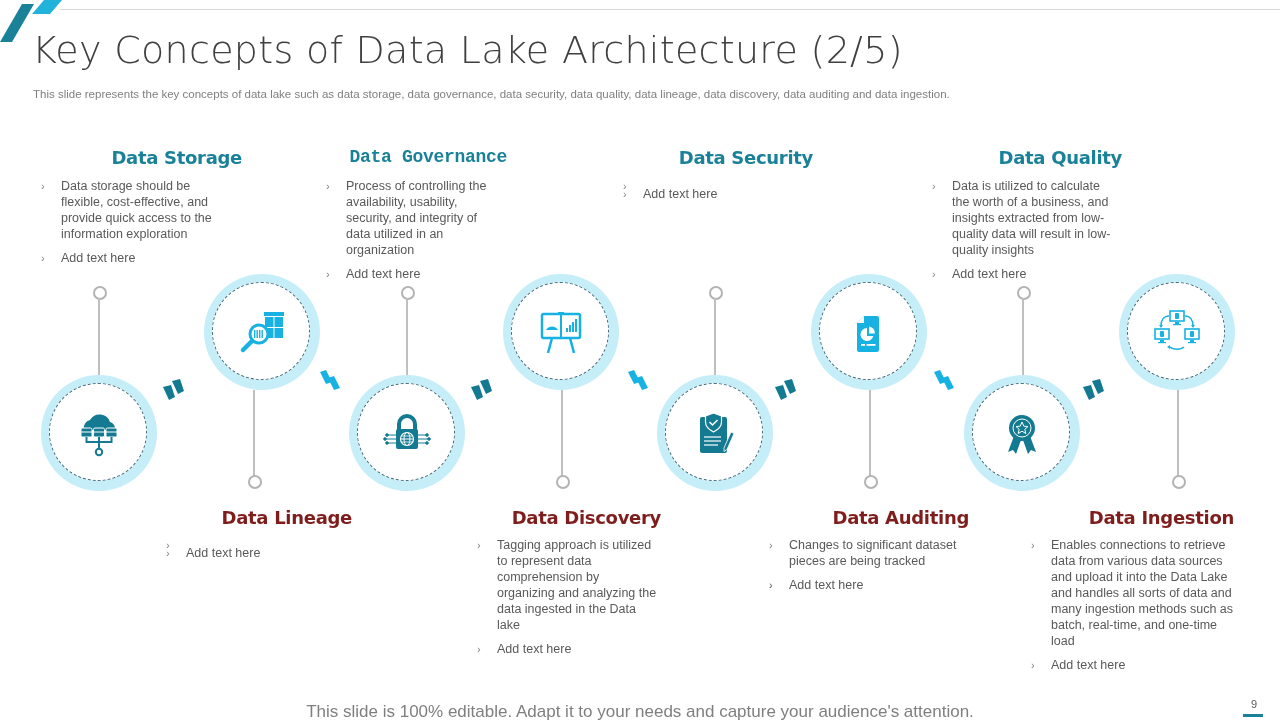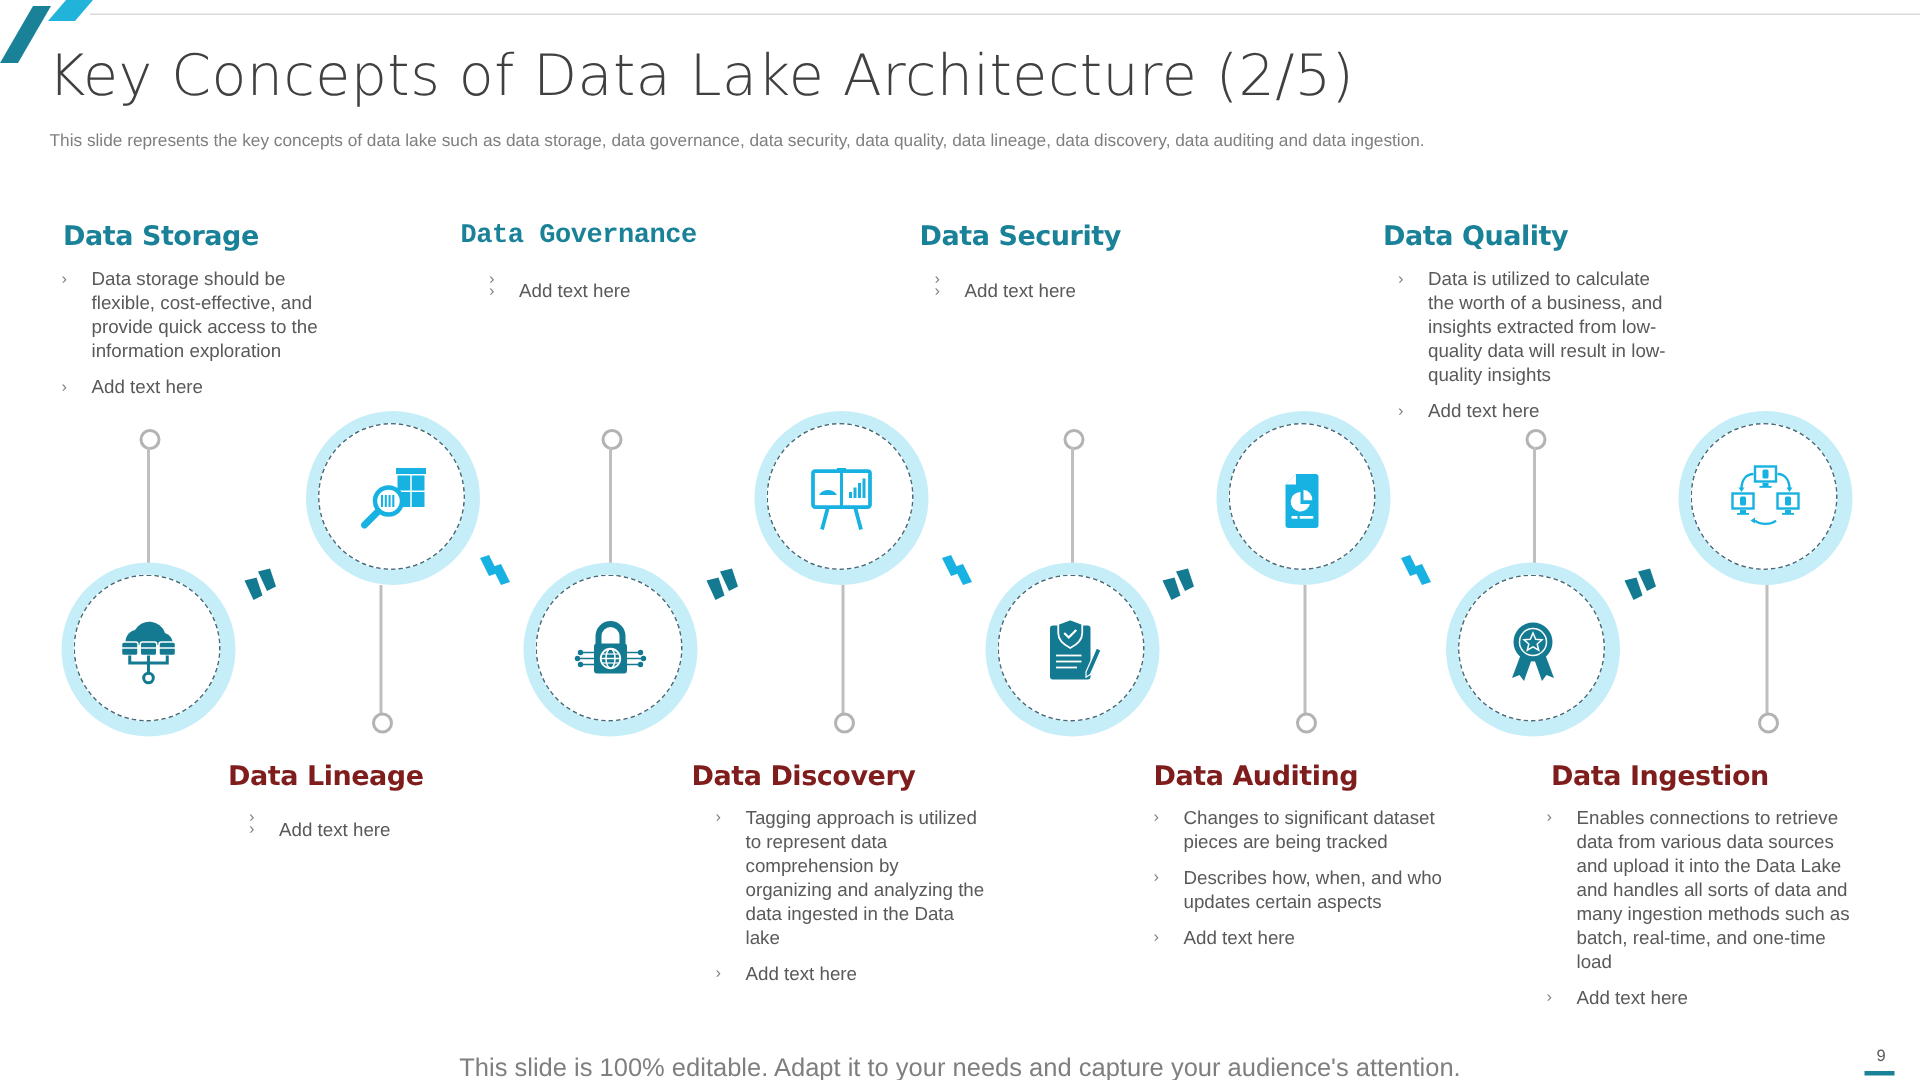--- a/index.html
+++ b/index.html
@@ -1,21 +1,21 @@
 <!DOCTYPE html>
 <html><head>
 <meta charset="utf-8">
 <style>
   html, body { margin:0; padding:0; background:#ffffff; }
   body { width:1280px; height:720px; position:relative; overflow:hidden; font-family:"Liberation Sans", sans-serif; }
   .top-rule { position:absolute; left:60px; right:0; top:9px; height:1px; background:#d9d9d9; }
   .deco { position:absolute; top:0; left:0; width:70px; height:44px; }
   .title { position:absolute; left:32px; top:28px; font-size:38px; color:#404040; font-family:"DejaVu Sans", sans-serif; font-weight:300; letter-spacing:0.3px; }
   .subtitle { position:absolute; left:33px; top:88px; font-size:11.5px; color:#7f7f7f; }
-  .heading { position:absolute; font-size:18px; font-weight:bold; font-family:"DejaVu Sans", sans-serif; text-align:left; white-space:nowrap; letter-spacing:-0.3px; }
+  .heading { position:absolute; font-size:18px; font-weight:bold; font-family:"DejaVu Sans", sans-serif; text-align:right; white-space:nowrap; letter-spacing:-0.3px; }
   .heading.top { color:#1a8298; }
   .heading.bottom { color:#7f1d1d; }
   .bullets { position:absolute; margin:0; padding:0; list-style:none; font-size:12.5px; color:#595959; line-height:16px; }
   .bullets li { position:relative; padding-left:20px; margin-bottom:8px; }
   .bullets li .chev { position:absolute; left:0; top:0; color:#7f7f7f; font-size:11px; }
   .circle { position:absolute; width:116px; height:116px; border-radius:50%; background:#c6eef9; }
   .circle .inner { position:absolute; left:8px; top:8px; width:98px; height:98px; border-radius:50%; background:#ffffff; border:1px dashed #4a6b78; box-sizing:border-box; }
   .circle svg.icon { position:absolute; left:33px; top:33px; width:50px; height:50px; }
   .vline { position:absolute; width:2px; background:#bfbfbf; }
   .node { position:absolute; width:10px; height:10px; border-radius:50%; border:2px solid #b3b3b3; background:#fff; }
@@ -85,21 +85,21 @@
   <li><span class="chev">›</span><span>Add text here</span></li>
 </ul>
 
 <svg class="arrow" viewBox="0 0 28 26" style="left:316px; top:368px;">
   <polygon points="4,4 10,2 16,14 10,16" fill="#17b2e2"></polygon>
   <polygon points="12,10 18,8 24,20 18,22" fill="#17b2e2"></polygon>
 </svg>
 
 <div class="heading top" style="left:307px; top:147px; width:200px;font-family:Liberation Mono, monospace;">Data Governance</div>
 <ul class="bullets" style="left:326px; top:178px; width:175px;">
-  <li><span class="chev">›</span></li>
+  <li><span class="chev">›</span><span>Process of controlling the availability, usability, security, and integrity of data utilized in an organization</span></li>
   <li><span class="chev">›</span><span>Add text here</span></li>
 </ul>
 <div class="node" style="left:401px; top:286px;"></div>
 <div class="vline" style="left:406px; top:298px; height:80px;"></div>
 <div class="circle" style="left:349px; top:375px;">
   <div class="inner"></div>
   <svg class="icon" viewBox="0 0 50 50">
     <path d="M17 22 v-6 a8 8 0 0 1 16 0 v6" fill="none" stroke="#137a92" stroke-width="4"></path>
     <rect x="14" y="21" width="22" height="20" rx="2" fill="#137a92"></rect>
     <circle cx="25" cy="31" r="6.5" fill="none" stroke="#fff" stroke-width="1.2"></circle>
@@ -191,21 +191,21 @@
     <path d="M25 19.5 a6.5 6.5 0 0 1 5.8 7 h-5.8 z" fill="#fff"></path>
     <rect x="17" y="37" width="4" height="1.8" fill="#fff"></rect>
     <rect x="22.5" y="37" width="9" height="1.8" fill="#fff"></rect>
   </svg>
 </div>
 <div class="vline" style="left:869px; top:390px; height:86px;"></div>
 <div class="node" style="left:864px; top:475px;"></div>
 <div class="heading bottom" style="left:769px; top:507px; width:200px;">Data Auditing</div>
 <ul class="bullets" style="left:769px; top:537px; width:205px;">
   <li><span class="chev">›</span><span>Changes to significant dataset pieces are being tracked</span></li>
-  <li><span class="chev">›</span><span>Describes how, when, and who updates certain aspects</span></li>
+  <li><span class="chev">›</span></li>
   <li><span class="chev">›</span><span>Add text here</span></li>
 </ul>
 
 <svg class="arrow" viewBox="0 0 28 26" style="left:930px; top:368px;">
   <polygon points="4,4 10,2 16,14 10,16" fill="#17b2e2"></polygon>
   <polygon points="12,10 18,8 24,20 18,22" fill="#17b2e2"></polygon>
 </svg>
 
 <div class="heading top" style="left:922px; top:147px; width:200px;">Data Quality</div>
 <ul class="bullets" style="left:932px; top:178px; width:185px;">

